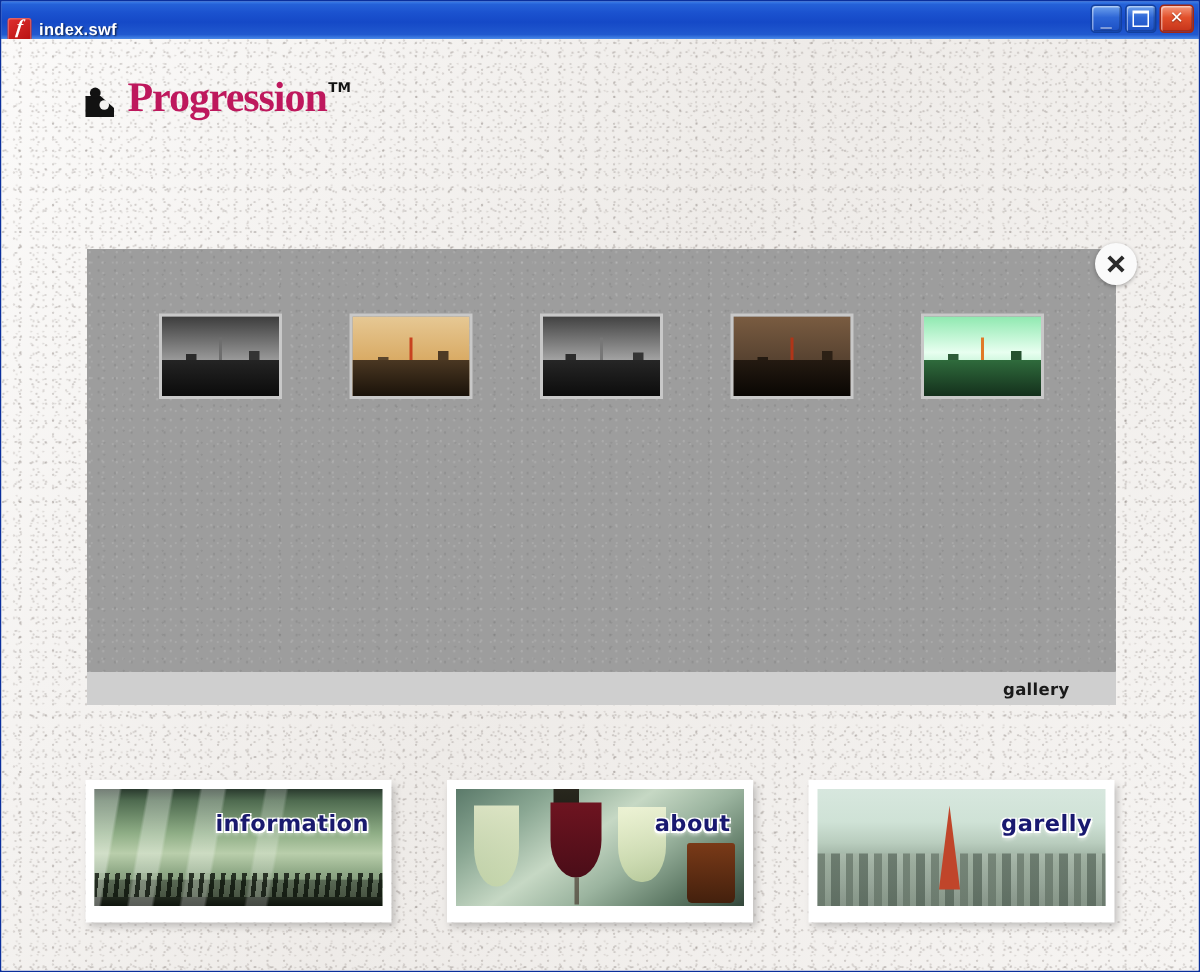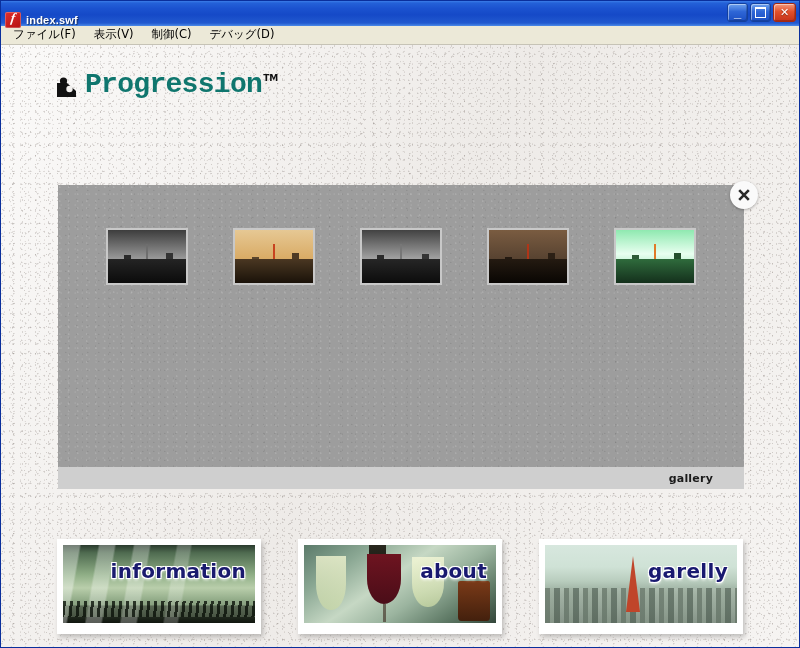--- a/index.html
+++ b/index.html
@@ -129,23 +129,23 @@
     display: flex; align-items: flex-start;
   }
   .logo-mark {
     width: 22px; height: 21px;
     margin-right: 7px; margin-top: 6px;
     position: relative; flex: 0 0 22px;
   }
   .logo-mark svg { display: block; }
   .logo-word {
     font-size: 28px; font-weight: bold;
-    color: #0f766e; letter-spacing: -0.7px;
+    color: #be185d; letter-spacing: -0.7px;
     line-height: 1;
-    font-family: Liberation Mono, monospace;
+    font-family: Liberation Serif, serif;
   }
   .logo-tm {
     font-size: 9px; color: #111; font-weight: bold;
     margin-top: 2px; margin-left: 1px;
     font-family: "DejaVu Sans", sans-serif;
   }
 
   
   .gallery-panel {
     position: absolute; left: 57px; top: 140px;
@@ -219,21 +219,21 @@
     padding: 6px 6px 11px 6px;
     box-shadow: 2px 3px 5px rgba(0,0,0,.22);
     cursor: pointer; flex: 0 0 204px;
   }
   .card-img {
     width: 100%; height: 100%;
     position: relative; overflow: hidden;
   }
   .card-label {
     position: absolute; right: 9px; top: 14px;
-    font-size: 20px; font-weight: bold;
+    font-size: 15px; font-weight: bold;
     letter-spacing: .3px;
     font-family: "DejaVu Sans", "Liberation Sans", sans-serif;
     text-shadow:
        1px  1px 0 #fff, -1px -1px 0 #fff,
        1px -1px 0 #fff, -1px  1px 0 #fff,
        0 2px 3px rgba(255,255,255,.9);
     z-index: 2; white-space: nowrap; padding-left: 16px;
   }
 
   
@@ -319,26 +319,20 @@
       </div>
       <div class="win-btn max">
         <span class="glyph"></span>
       </div>
       <div class="win-btn close">
         <span class="glyph">✕</span>
       </div>
     </div>
   </div>
 
-  <div class="menubar">
-    <div class="menu-item">ファイル(F)</div>
-    <div class="menu-item">表示(V)</div>
-    <div class="menu-item">制御(C)</div>
-    <div class="menu-item">デバッグ(D)</div>
-  </div>
 
   <div class="stage">
 
     <div class="logo">
       <div class="logo-mark">
         <svg width="22" height="21" viewBox="0 0 22 21">
           <path d="M1 6 L11 6 L20 14 L20 20 L1 20 Z" fill="#121212"></path>
           <circle cx="7.5" cy="4" r="3.6" fill="#121212"></circle>
           <circle cx="13.5" cy="12" r="3.2" fill="#f4f2f0"></circle>
         </svg>

